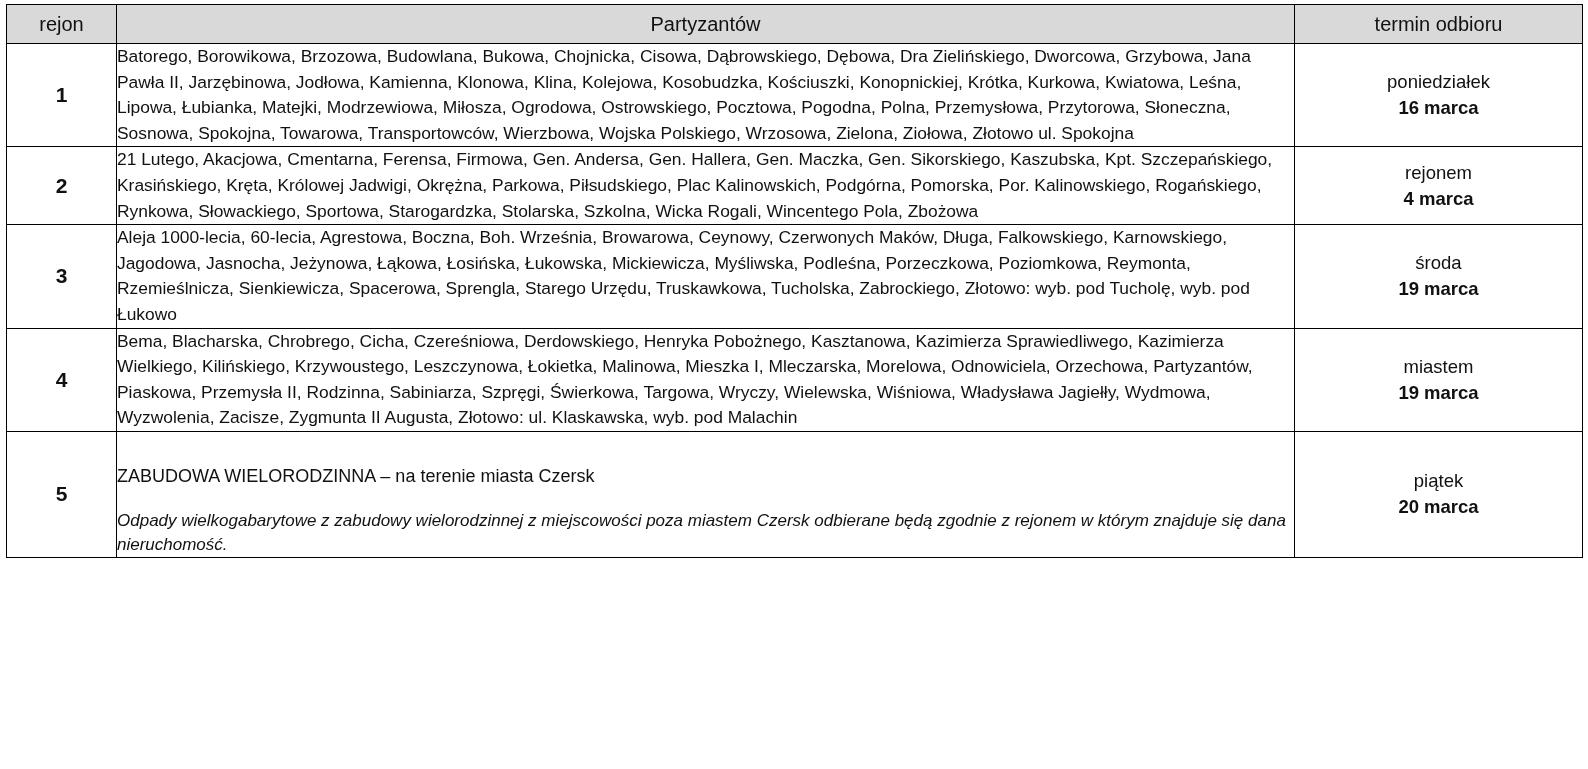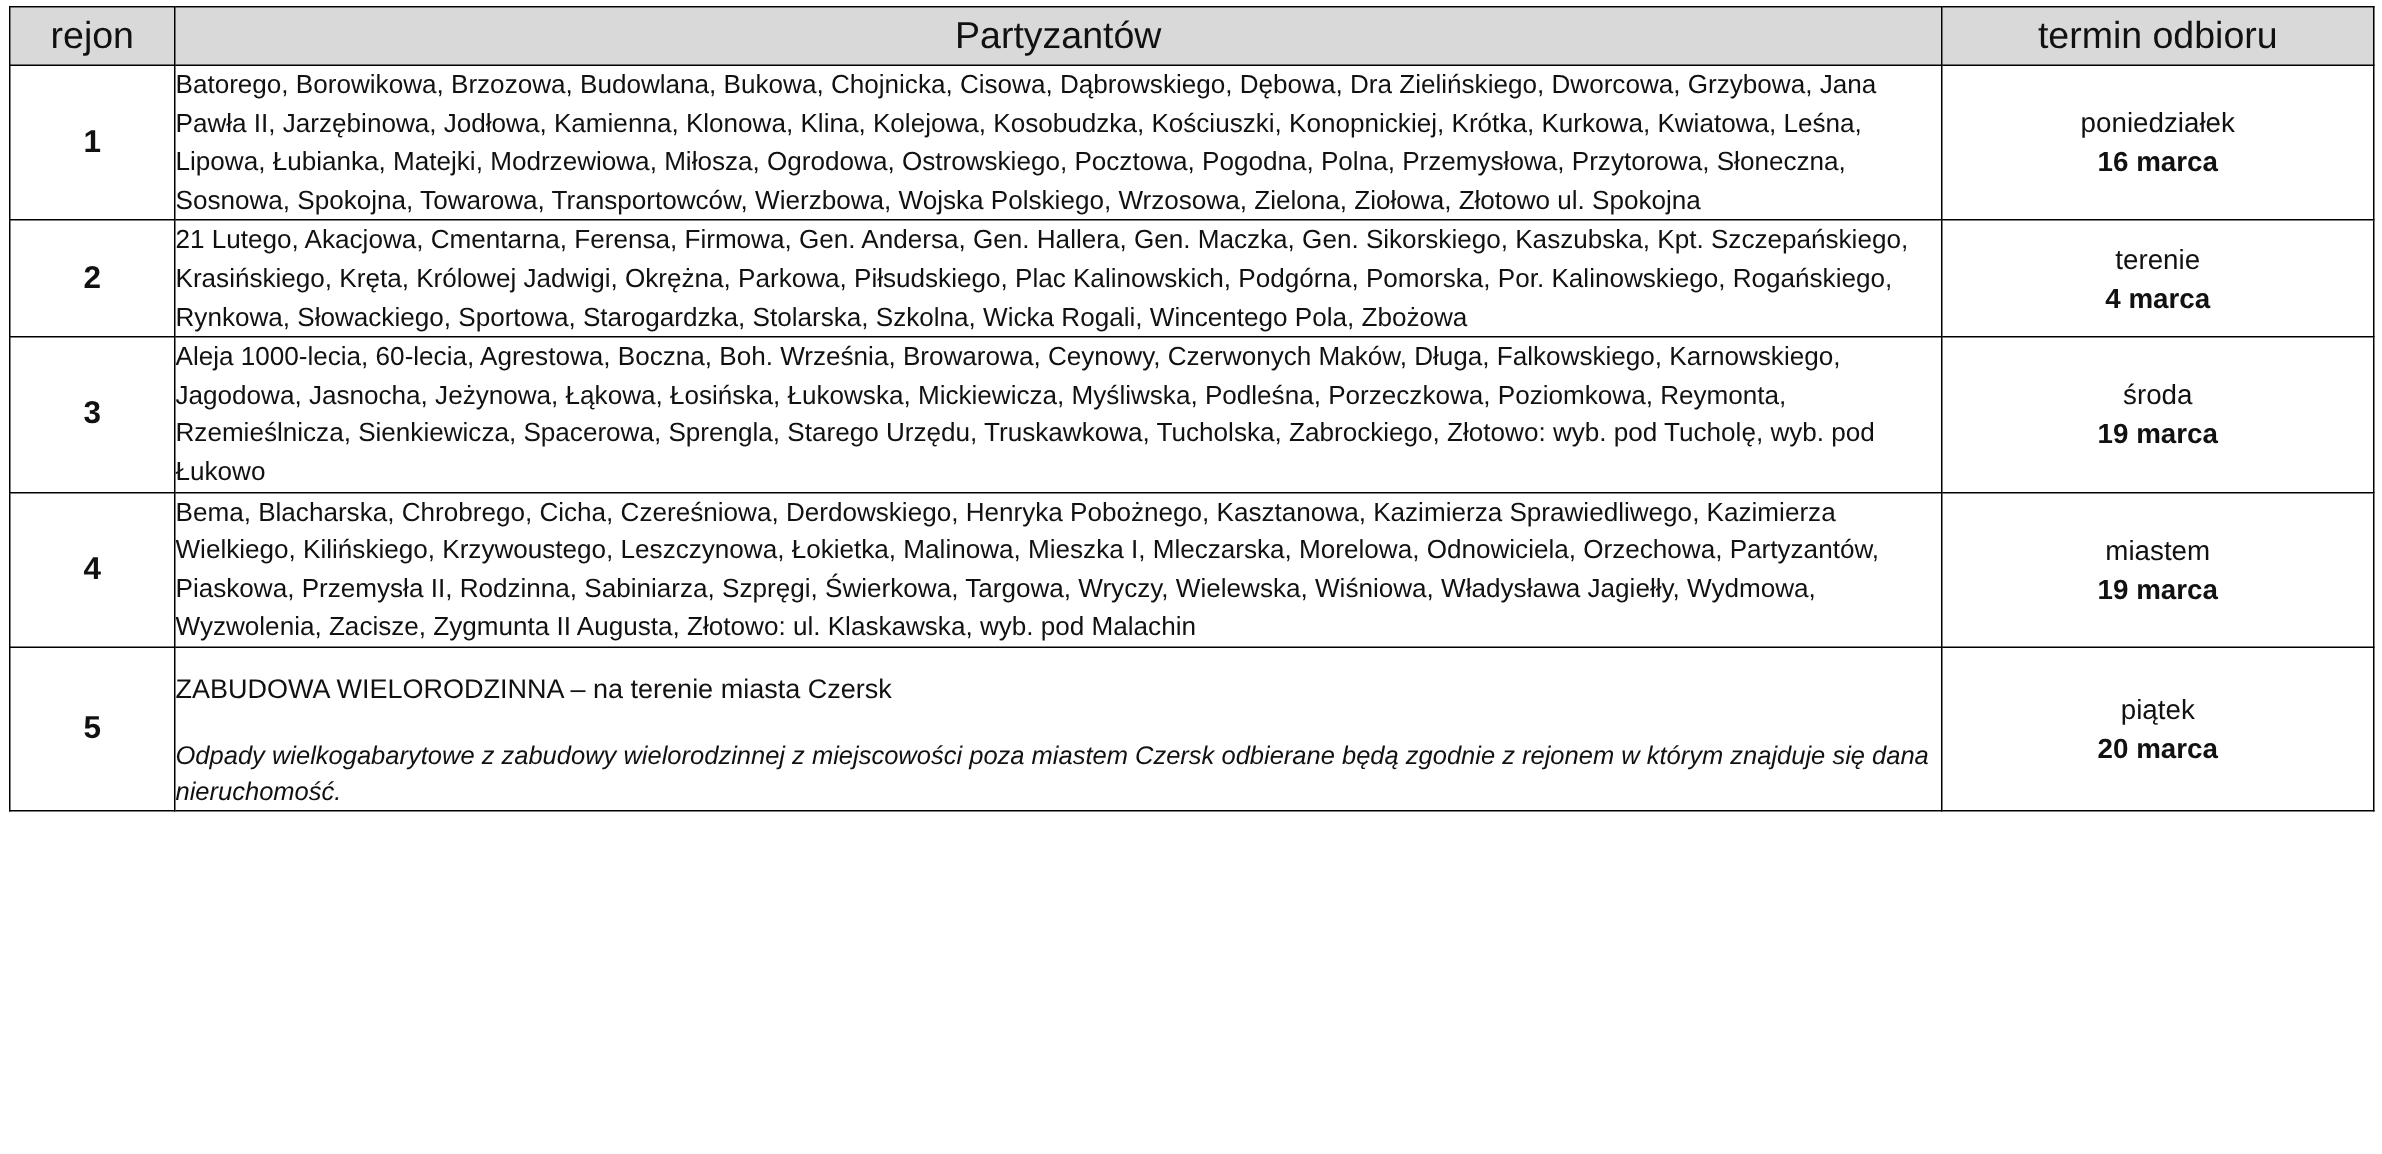--- a/index.html
+++ b/index.html
@@ -31,21 +31,21 @@
     vertical-align: middle;
     padding: 0;
   }
   col.col-region { width: 110px; }
   col.col-places { width: 1178px; }
   col.col-date   { width: 288px; }
 
   thead th {
     background: #d9d9d9;
     font-weight: normal;
-    font-size: 25px;
+    font-size: 20px;
     text-align: center;
     height: 38px;
     line-height: 38px;
     color: #111111;
   }
   td.region {
     text-align: center;
     font-size: 21px;
     font-weight: bold;
     color: #111111;
@@ -76,21 +76,21 @@
     font-size: 18px;
     line-height: 26px;
     margin: 0 0 20px 0;
   }
   .multi-note {
     font-style: italic;
     font-size: 17px;
     line-height: 24px;
     margin: 0;
   }
-  tr.row-5 td.places { padding-top: 14px; }
+  tr.row-5 td.places { padding-top: 31px; }
 </style>
 </head>
 <body>
 
 <div class="sheet">
   <table class="schedule">
     <colgroup>
       <col class="col-region">
       <col class="col-places">
       <col class="col-date">
@@ -108,21 +108,21 @@
         <td class="places">Batorego, Borowikowa, Brzozowa, Budowlana, Bukowa, Chojnicka, Cisowa, Dąbrowskiego, Dębowa, Dra Zielińskiego, Dworcowa, Grzybowa, Jana Pawła II, Jarzębinowa, Jodłowa, Kamienna, Klonowa, Klina, Kolejowa, Kosobudzka, Kościuszki, Konopnickiej, Krótka, Kurkowa, Kwiatowa, Leśna, Lipowa, Łubianka, Matejki, Modrzewiowa, Miłosza, Ogrodowa, Ostrowskiego, Pocztowa, Pogodna, Polna, Przemysłowa, Przytorowa, Słoneczna, Sosnowa, Spokojna, Towarowa, Transportowców, Wierzbowa, Wojska Polskiego, Wrzosowa, Zielona, Ziołowa, Złotowo ul. Spokojna</td>
         <td class="date">
           <span class="day">poniedziałek</span>
           <span class="dateline">16 marca</span>
         </td>
       </tr>
       <tr class="row-2">
         <td class="region">2</td>
         <td class="places">21 Lutego, Akacjowa, Cmentarna, Ferensa, Firmowa, Gen. Andersa, Gen. Hallera, Gen. Maczka, Gen. Sikorskiego, Kaszubska, Kpt. Szczepańskiego, Krasińskiego, Kręta, Królowej Jadwigi, Okrężna, Parkowa, Piłsudskiego, Plac Kalinowskich, Podgórna, Pomorska, Por. Kalinowskiego, Rogańskiego, Rynkowa, Słowackiego, Sportowa, Starogardzka, Stolarska, Szkolna, Wicka Rogali, Wincentego Pola, Zbożowa</td>
         <td class="date">
-          <span class="day">terenie</span>
+          <span class="day">rejonem</span>
           <span class="dateline">4 marca</span>
         </td>
       </tr>
       <tr class="row-3">
         <td class="region">3</td>
         <td class="places">Aleja 1000-lecia, 60-lecia, Agrestowa, Boczna, Boh. Września, Browarowa, Ceynowy, Czerwonych Maków, Długa, Falkowskiego, Karnowskiego, Jagodowa, Jasnocha, Jeżynowa, Łąkowa, Łosińska, Łukowska, Mickiewicza, Myśliwska, Podleśna, Porzeczkowa, Poziomkowa, Reymonta, Rzemieślnicza, Sienkiewicza, Spacerowa, Sprengla, Starego Urzędu, Truskawkowa, Tucholska, Zabrockiego, Złotowo: wyb. pod Tucholę, wyb. pod Łukowo</td>
         <td class="date">
           <span class="day">środa</span>
           <span class="dateline">19 marca</span>
         </td>

